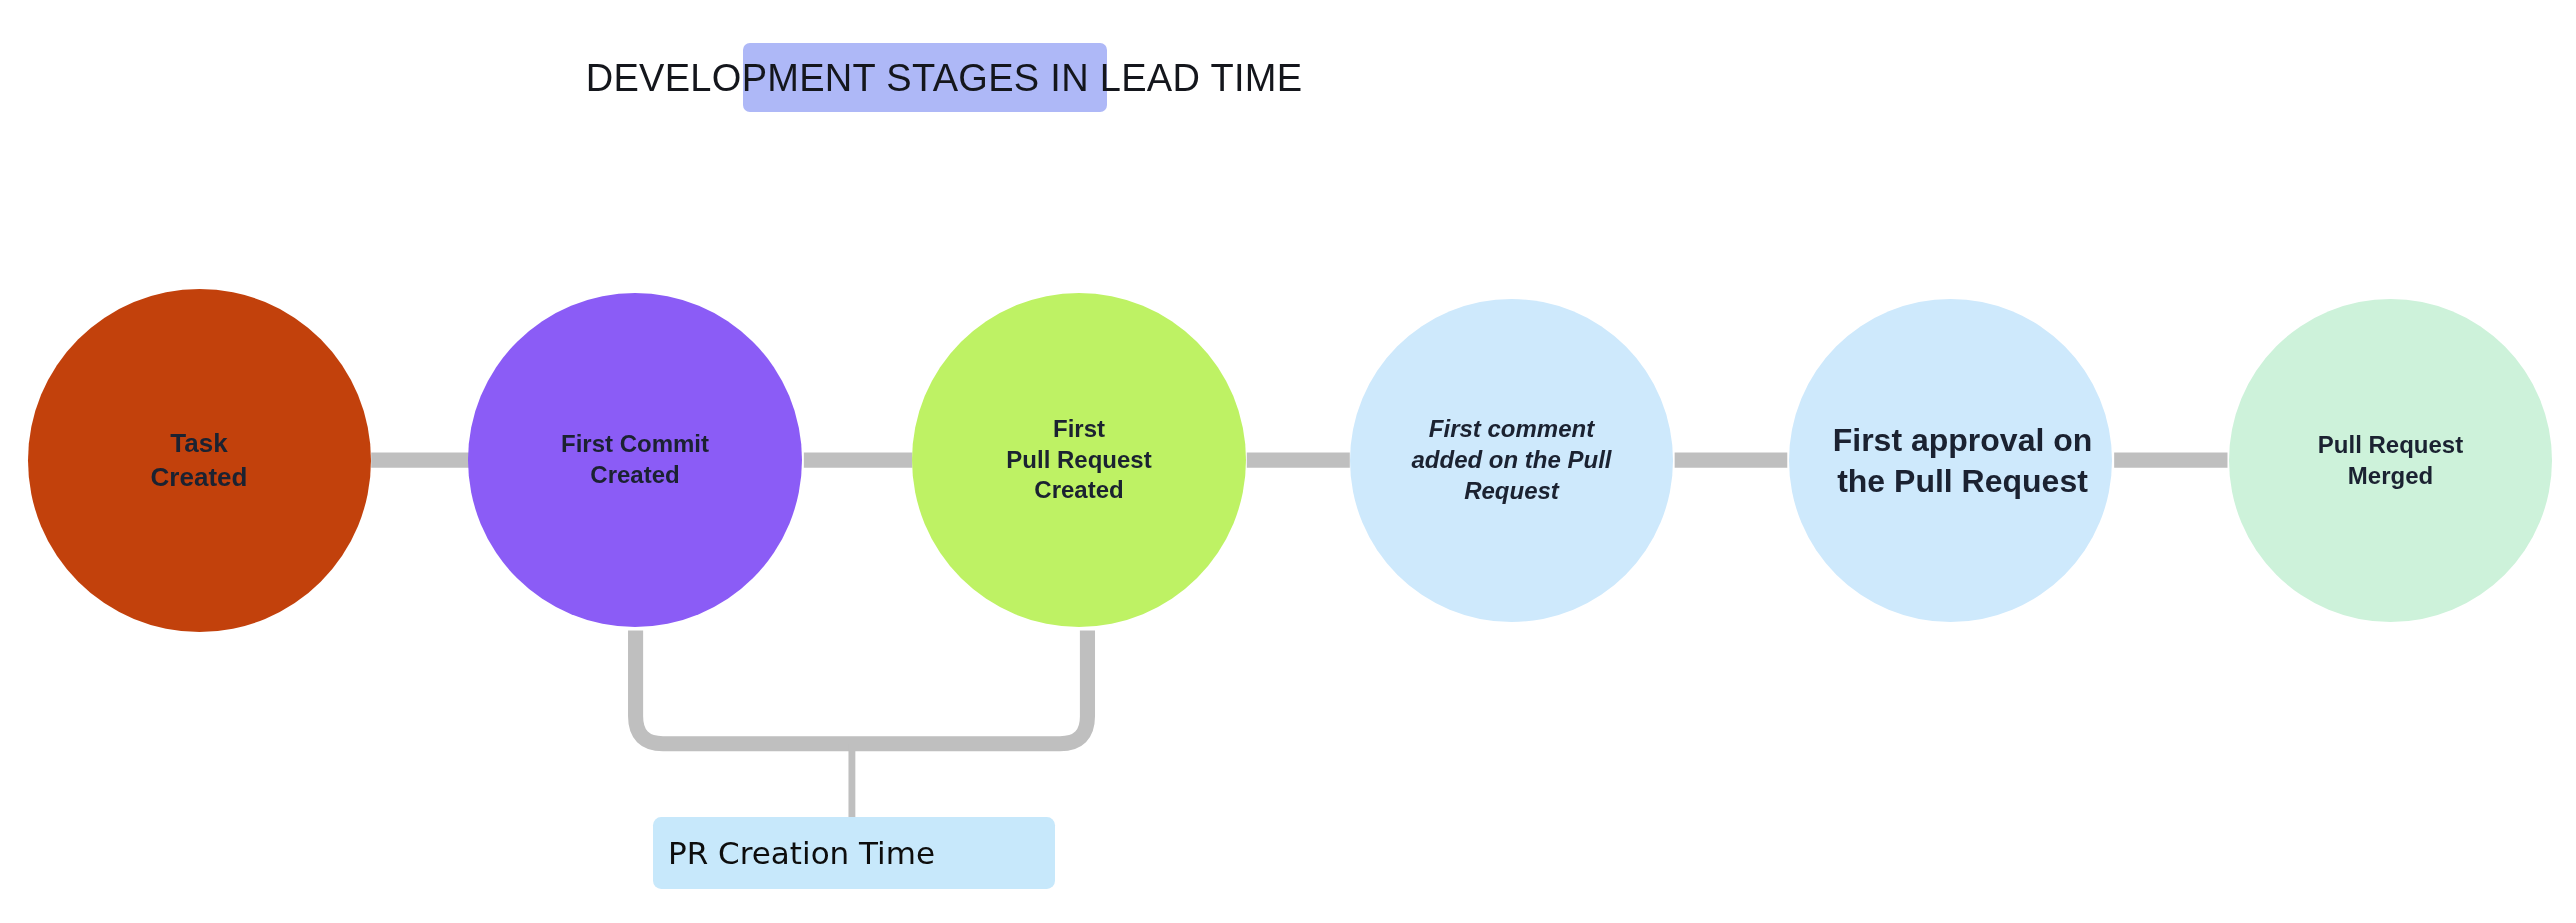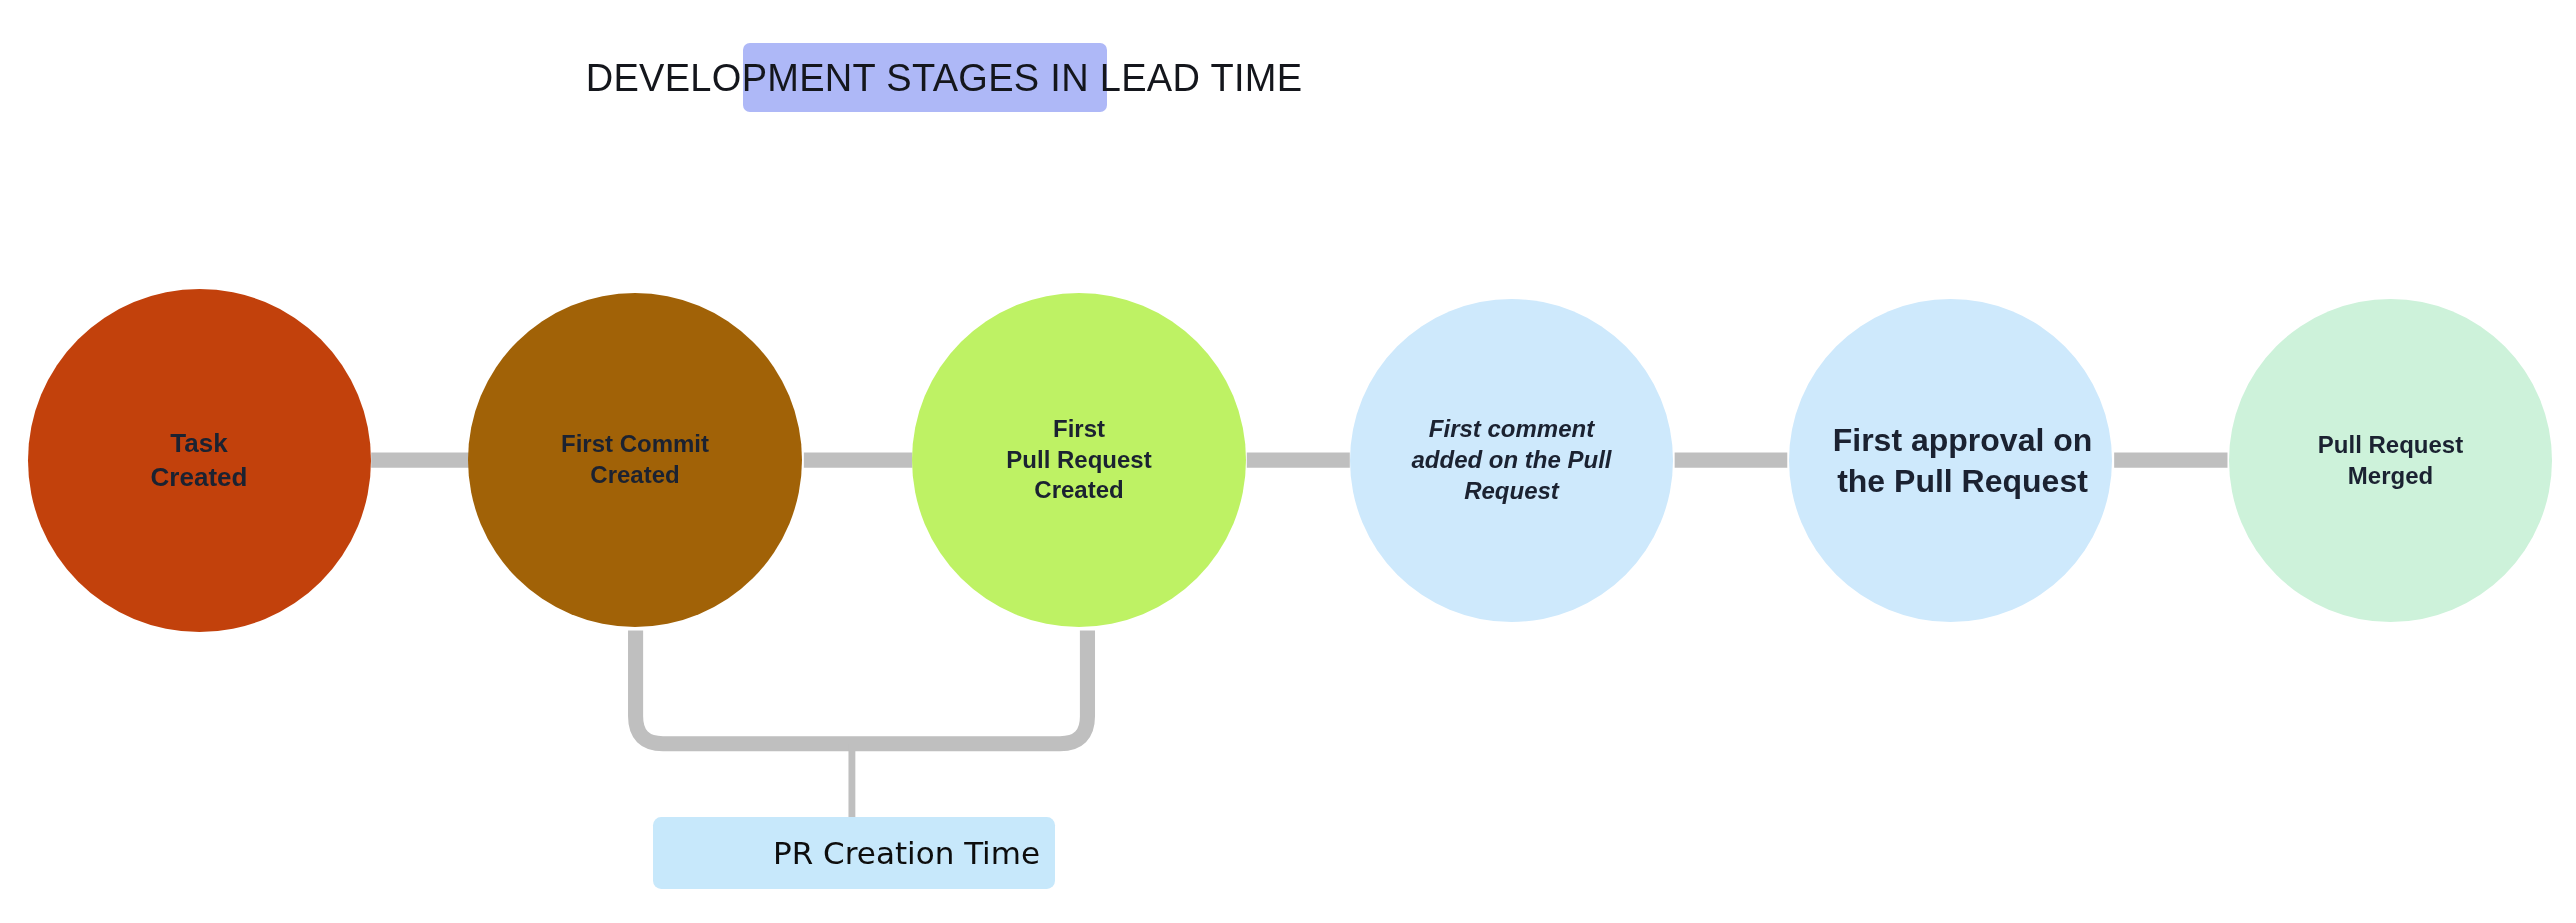--- a/index.html
+++ b/index.html
@@ -68,21 +68,21 @@
     color: #1b2231;
     padding: 0 6.9px;
     white-space: pre-line;
   }
   
   .edge-label {
     position: absolute;
     border-radius: 8.2px;
     display: flex;
     align-items: center;
-    justify-content: flex-end;
+    justify-content: flex-start;
     box-sizing: border-box;
     padding: 0 15px;
   }
   .edge-label-text {
     font-size: 31px;
     font-weight: 400;
     color: #0d0d0d;
     white-space: nowrap;
     line-height: 1;
     font-family: "DejaVu Sans", sans-serif;
@@ -109,21 +109,21 @@
       <path id="bracket-path" fill="none" stroke-linecap="butt" stroke-linejoin="round" d="M 925 918 L 925 1043 Q 925 1083 965 1083 L 1543 1083 Q 1583 1083 1583 1043 L 1583 918" stroke="#bfbfbf" stroke-width="22"></path>
       <line id="bracket-stem" stroke-linecap="butt" x1="1240" x2="1240" y1="1083" y2="1192" stroke="#bfbfbf" stroke-width="10"></line>
     </g>
   </svg>
 
   <div id="node-layer">
       <div class="node" style="left: 27.5px; top: 289px; width: 343px; height: 343px; background: #c2410c;">
         <span class="node-label" style="font-size: 26px; color: rgb(27, 34, 49);">Task
 Created</span>
       </div>
-      <div class="node" style="left: 468px; top: 293px; width: 334px; height: 334px; background: #a16207; text-align: center;">
+      <div class="node" style="left: 468px; top: 293px; width: 334px; height: 334px; background: #8b5cf6; text-align: center;">
         <span class="node-label" style="font-size: 24px; color: rgb(27, 34, 49);">First Commit
 Created</span>
       </div>
       <div class="node" style="left: 912px; top: 293px; width: 334px; height: 334px; background: #bef264;">
         <span class="node-label" style="font-size: 24px; color: rgb(27, 34, 49);">First
 Pull Request
 Created</span>
       </div>
       <div class="node" style="left: 1350px; top: 299px; width: 323px; height: 323px; background: rgb(206, 233, 252); font-style: italic;">
         <span class="node-label" style="font-size: 24px; color: rgb(27, 34, 49);">First comment

